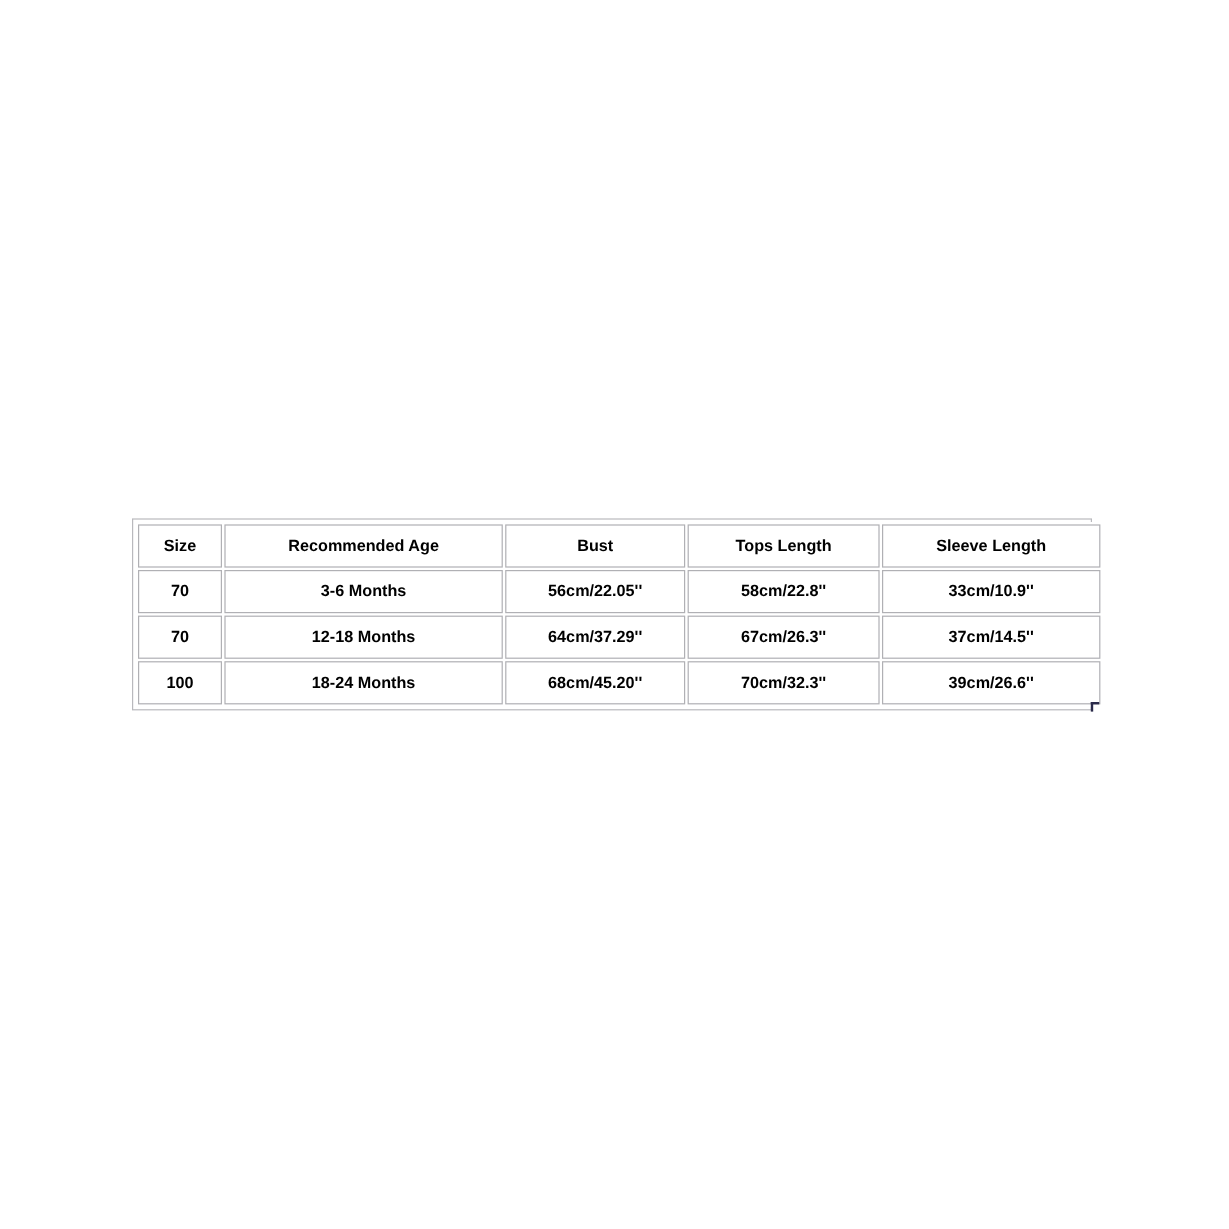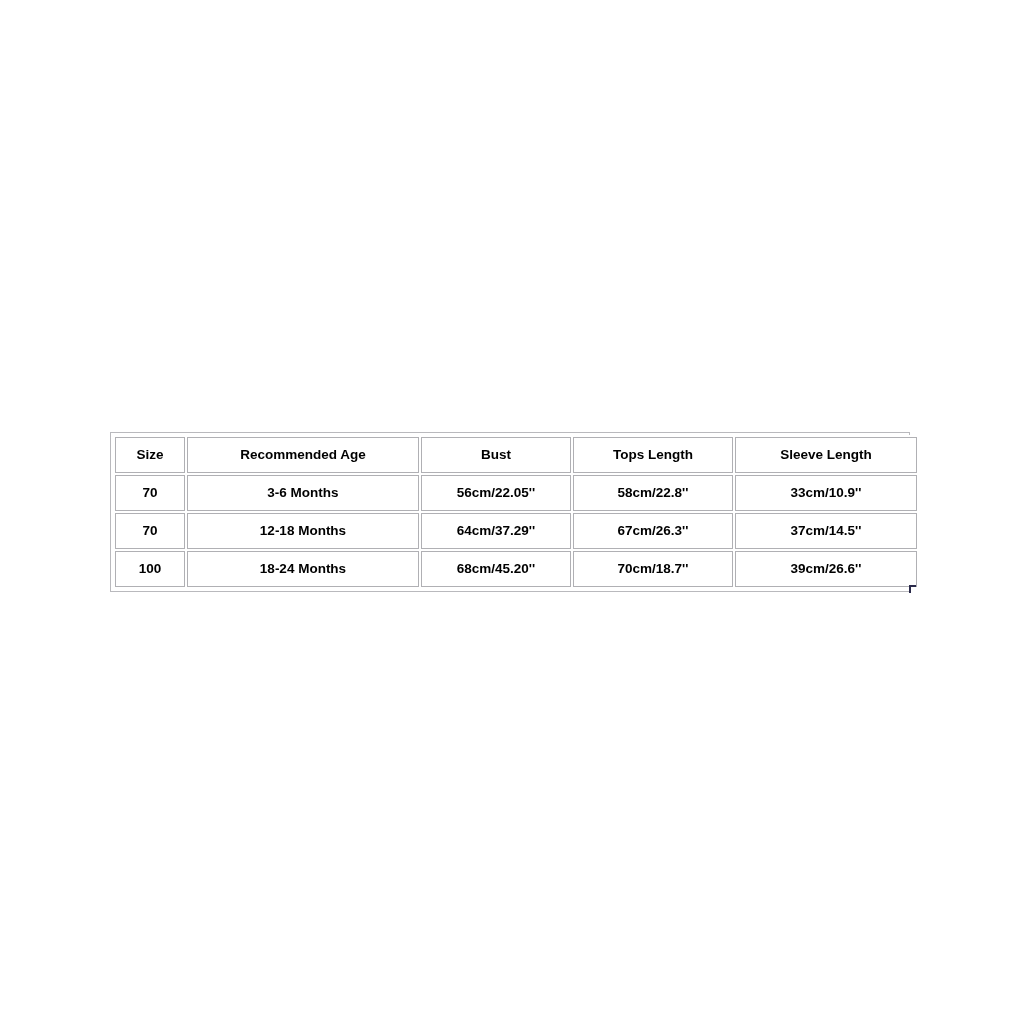--- a/index.html
+++ b/index.html
@@ -110,20 +110,20 @@
         <td>12-18 Months</td>
         <td>64cm/37.29''</td>
         <td>67cm/26.3''</td>
         <td>37cm/14.5''</td>
       </tr>
 
       <tr class="data-row">
         <td>100</td>
         <td>18-24 Months</td>
         <td>68cm/45.20''</td>
-        <td>70cm/18.7''</td>
+        <td>70cm/32.3''</td>
         <td>39cm/26.6''</td>
       </tr>
     </tbody>
   </table>
 </div>
 
 <div id="corner-mark"></div>
 
 </body></html>

